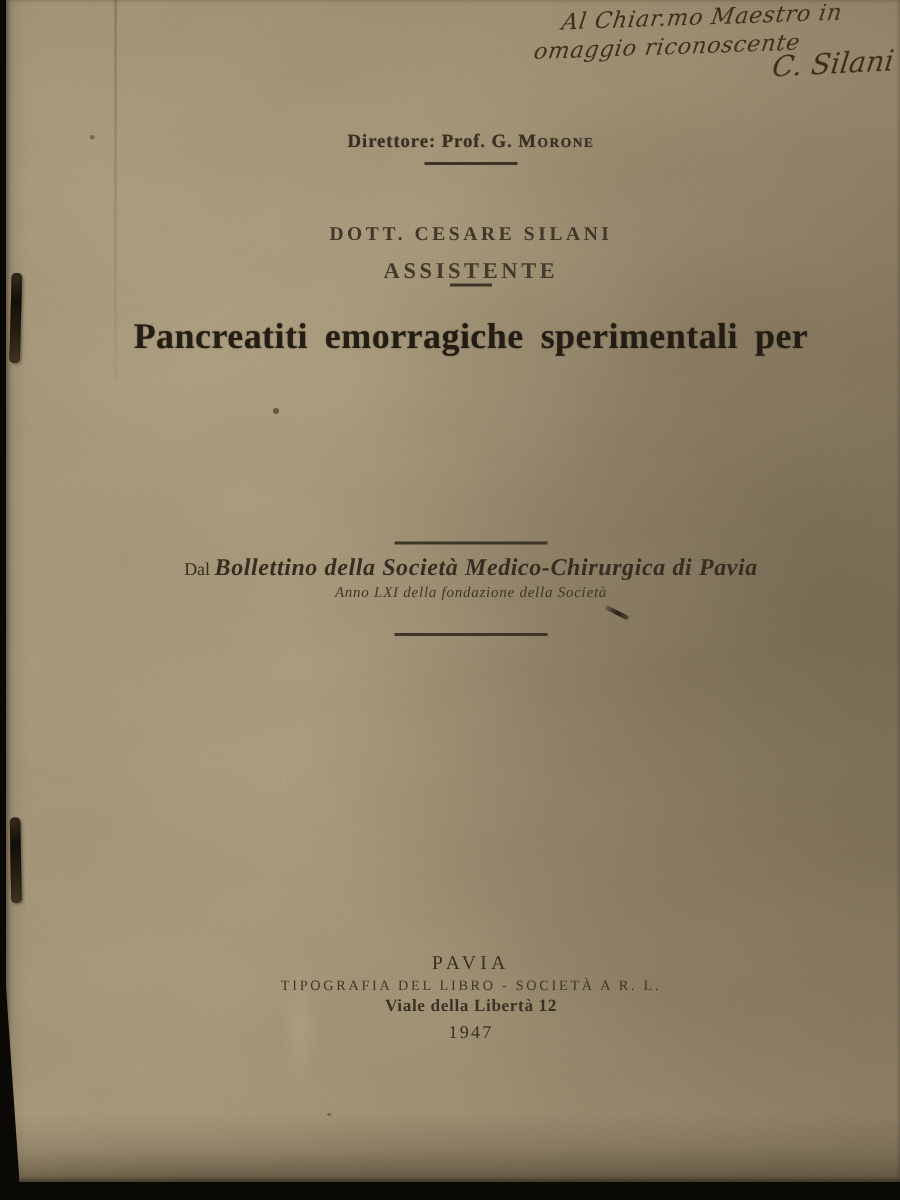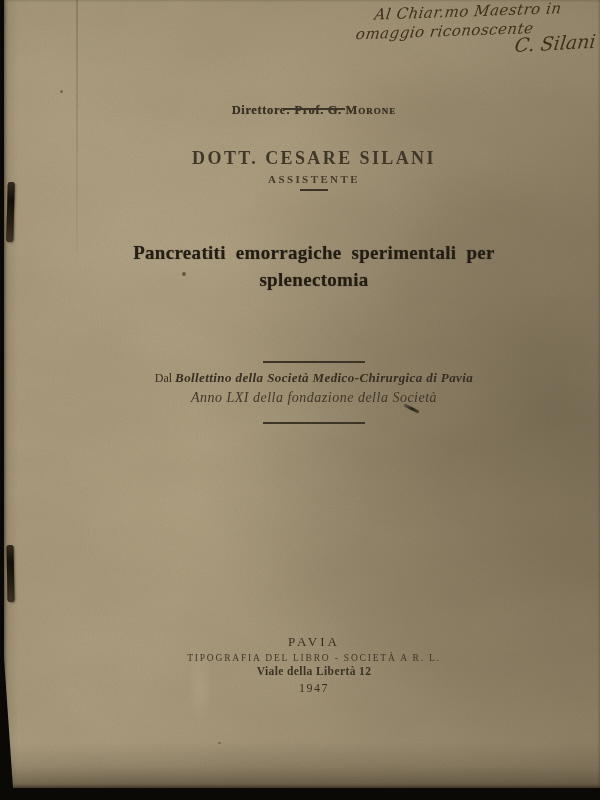--- a/index.html
+++ b/index.html
@@ -16,43 +16,43 @@
       radial-gradient(ellipse 480px 520px at 92% 52%, rgba(74,64,46,0.34), transparent 75%),
       linear-gradient(100deg, rgba(186,172,142,0.20), transparent 38%, rgba(92,81,60,0.28) 96%),
       linear-gradient(to top, rgba(52,42,26,0.55) 0px, rgba(52,42,26,0.18) 22px, transparent 46px),
       linear-gradient(to bottom, rgba(150,136,108,0.18), transparent 60px),
       linear-gradient(to right, rgba(110,96,72,0.30), transparent 14px),
       #b0a183;
     box-shadow: inset 0 -2px 3px rgba(35,27,15,0.45), inset 2px 0 3px rgba(60,50,34,0.35);
   }
   .grain{position:absolute;inset:0;mix-blend-mode:multiply;opacity:.55;pointer-events:none;}
   .content{position:absolute;left:24px;top:0;right:0;bottom:0;text-align:center;}
-  .ink{color:#3a3123;text-shadow:0 0 0.7px rgba(55,46,32,0.65);margin-top:16px;}
+  .ink{color:#3a3123;text-shadow:0 0 0.7px rgba(55,46,32,0.65);}
   .abs{position:absolute;left:0;right:0;}
 
   .inst-line1{top:68px;font-family:"DejaVu Sans","Liberation Sans",sans-serif;
     font-weight:bold;font-size:11px;letter-spacing:1.6px;color:#362d20;}
   .inst-line2{top:87px;font-size:12.5px;font-weight:bold;color:#3c3325;letter-spacing:.6px;}
   .smallcaps{font-variant:small-caps;letter-spacing:1px;}
   .rule{position:absolute;height:1.5px;background:#41382a;left:50%;transform:translateX(-50%);}
   .rule-sm{top:108px;width:62px;}
   .rule-xs{top:189px;width:28px;}
   .rule-md1{top:361px;width:102px;}
   .rule-md2{top:422px;width:102px;}
 
-  .author-name{top:148px;font-size:18px;font-weight:bold;letter-spacing:2.4px;color:#453b2c;}
-  .author-role{top:173px;font-size:11px;font-weight:bold;letter-spacing:2.4px;color:#4a4030;}
+  .author-name{top:148px;font-size:13px;font-weight:bold;letter-spacing:2.4px;color:#453b2c;}
+  .author-role{top:173px;font-size:15px;font-weight:bold;letter-spacing:2.4px;color:#4a4030;}
 
-  .title-block{top:240px;font-size:19px;font-weight:bold;line-height:26.5px;
+  .title-block{top:212px;font-size:24px;font-weight:bold;line-height:26.5px;
     color:#251f15;word-spacing:5px;letter-spacing:.3px;
     text-shadow:0 0 1px rgba(32,26,16,0.55);}
 
   .src-line1{top:370px;font-size:12px;color:#3a3123;}
-  .journal{font-weight:bold;font-style:italic;font-size:13px;letter-spacing:.4px;}
-  .src-line2{top:390px;font-style:italic;font-size:14px;color:#443a2b;letter-spacing:.5px;}
+  .journal{font-weight:bold;font-style:italic;font-size:16px;letter-spacing:.4px;}
+  .src-line2{top:390px;font-style:italic;font-size:10px;color:#443a2b;letter-spacing:.5px;}
   .src-line3{top:405px;font-size:12px;letter-spacing:1px;color:#3e3527;}
 
   .imp-city{top:634px;font-size:13px;letter-spacing:3px;color:#3a3123;}
   .imp-printer{top:653px;font-size:9.5px;letter-spacing:1.8px;color:#443a2b;}
   .imp-address{top:665px;font-weight:bold;font-size:11.5px;color:#3e3527;letter-spacing:.4px;}
   .imp-year{top:681px;font-size:12px;letter-spacing:1.5px;color:#3a3123;}
 
   .handwriting{position:absolute;left:352px;top:2px;width:244px;
     transform:rotate(-2deg);color:#42321c;
     font-family:"DejaVu Serif",serif;font-style:italic;}
@@ -107,21 +107,20 @@
       <span class="smallcaps">Morone</span>
     </div>
     <div class="rule rule-sm"></div>
 
     <div class="abs author-name">DOTT. CESARE SILANI</div>
     <div class="abs author-role">ASSISTENTE</div>
     <div class="rule rule-xs"></div>
 
     <div class="abs title-block">
       <div>Pancreatiti emorragiche sperimentali per</div>
-      <div>splenectomia</div>
     </div>
 
     <div class="rule rule-md1"></div>
     <div class="abs src-line1">
       <span>Dal </span><span class="journal">Bollettino della Società Medico-Chirurgica di Pavia</span>
     </div>
     <div class="abs src-line2">Anno LXI della fondazione della Società</div>
     <div class="rule rule-md2"></div>
 
     <div class="abs imp-city">PAVIA</div>

